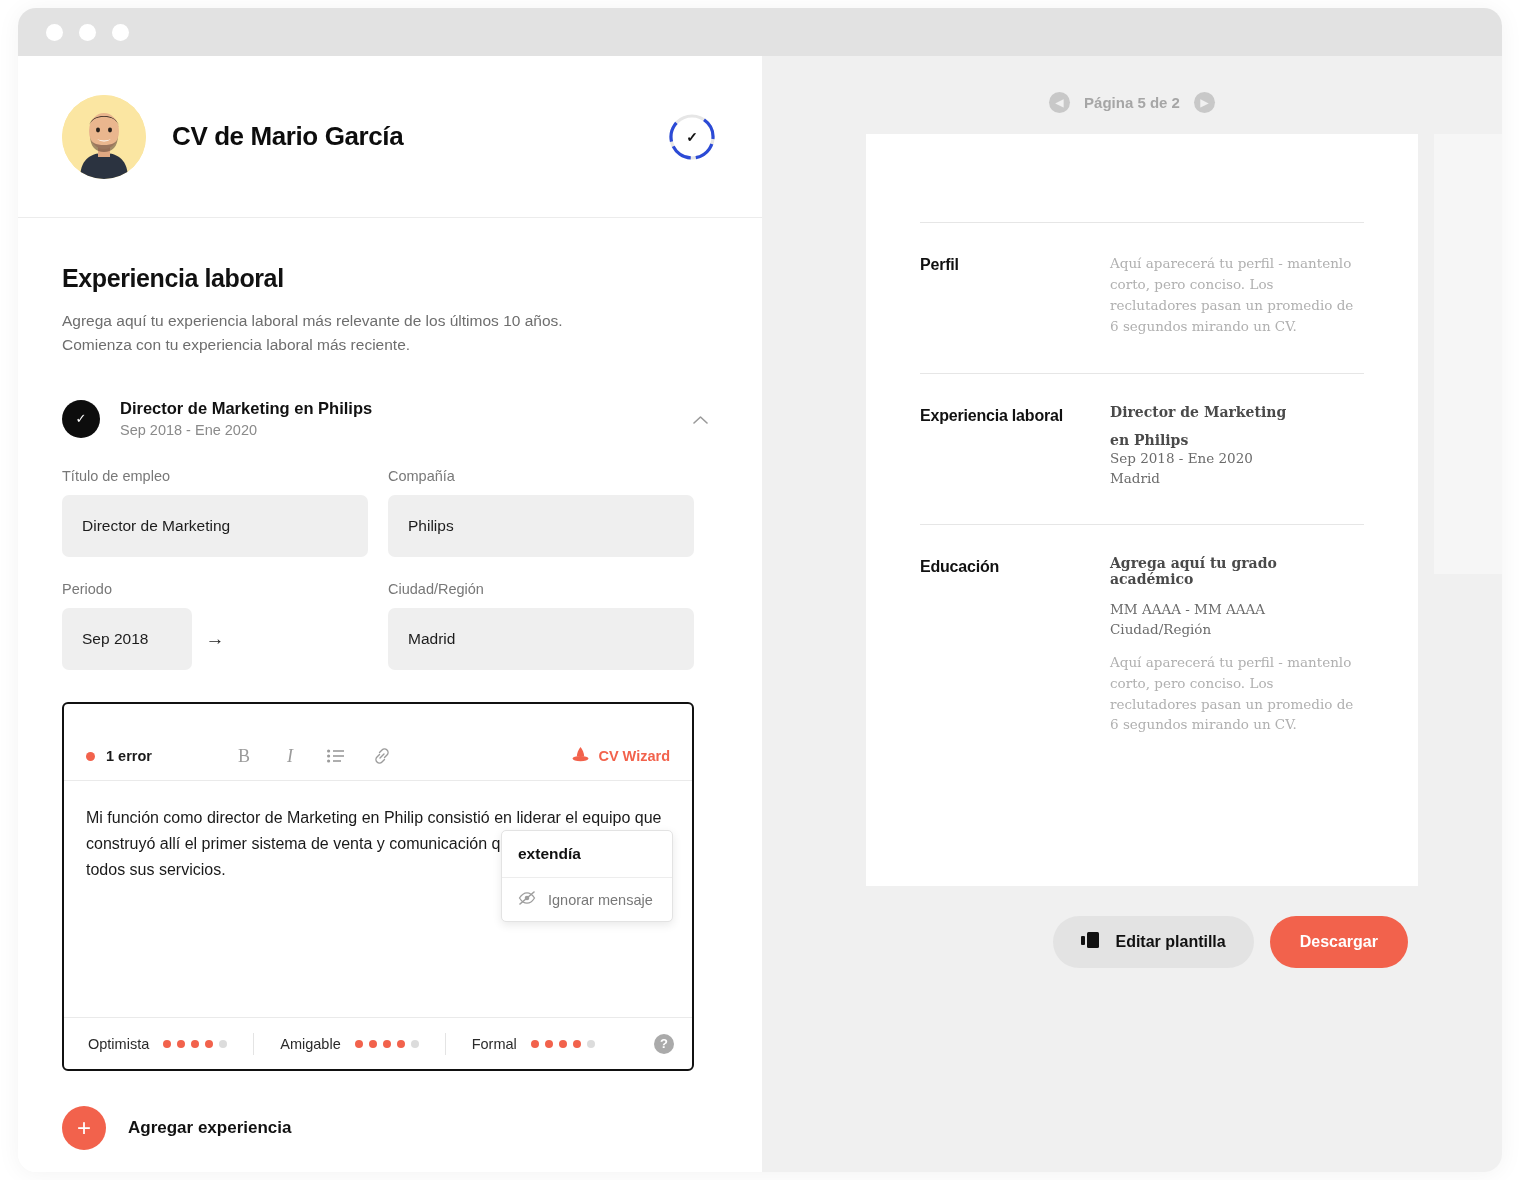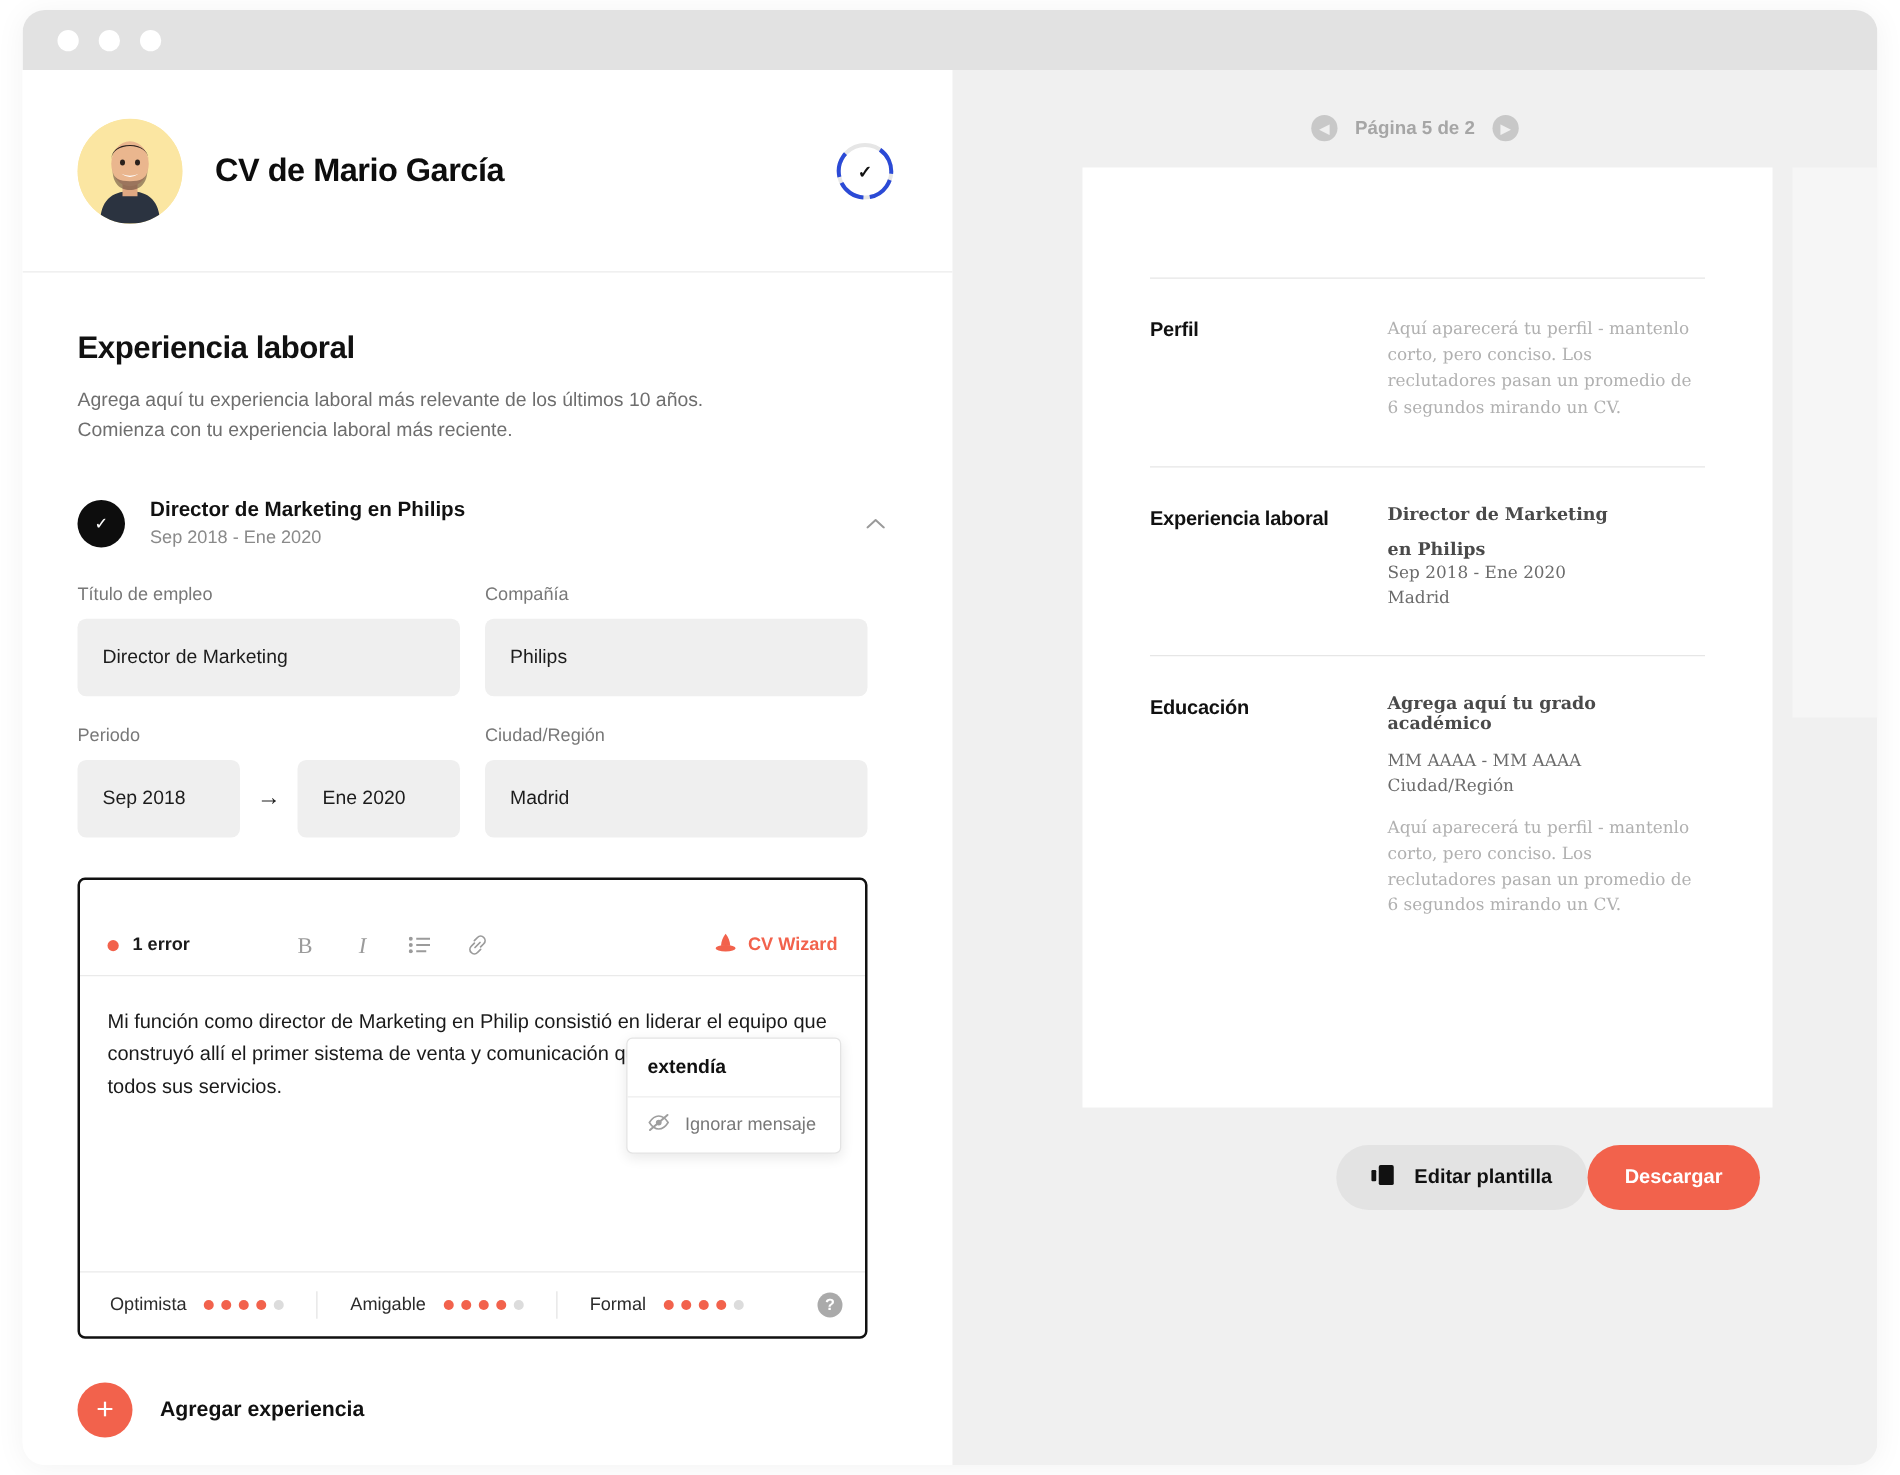--- a/index.html
+++ b/index.html
@@ -269,21 +269,21 @@
     font-size: 14px; font-weight: bold; color: #4a4a4a;
   }
   .cvp-sub {
     font-family: "DejaVu Serif", serif;
     font-size: 13.5px; line-height: 1.5; color: #6b6b6b;
   }
   .cvp-sp { height: 12px; }
 
   .preview-actions {
     position: absolute; right: 94px; bottom: 204px;
-    display: flex; align-items: center; 
+    display: flex; align-items: center; gap: 16px;
   }
   .btn-template {
     height: 52px; padding: 0 28px; border-radius: 26px;
     background: #e3e3e3; color: #111;
     display: flex; align-items: center; gap: 14px;
     font-size: 16px; font-weight: bold;
   }
   .btn-download {
     height: 52px; padding: 0 30px; border-radius: 26px;
     background: #f2624c; color: #ffffff;
@@ -362,21 +362,20 @@
           <div class="field-block">
             <div class="field-label">Compañía</div>
             <div class="field-box">Philips</div>
           </div>
 
           <div class="field-block">
             <div class="field-label">Periodo</div>
             <div class="period-row">
               <div class="field-box">Sep 2018</div>
               <div class="period-arrow">→</div>
-              <div class="field-box">Ene 2020</div>
             </div>
           </div>
 
           <div class="field-block">
             <div class="field-label">Ciudad/Región</div>
             <div class="field-box">Madrid</div>
           </div>
         </div>
 
         <div class="editor">

